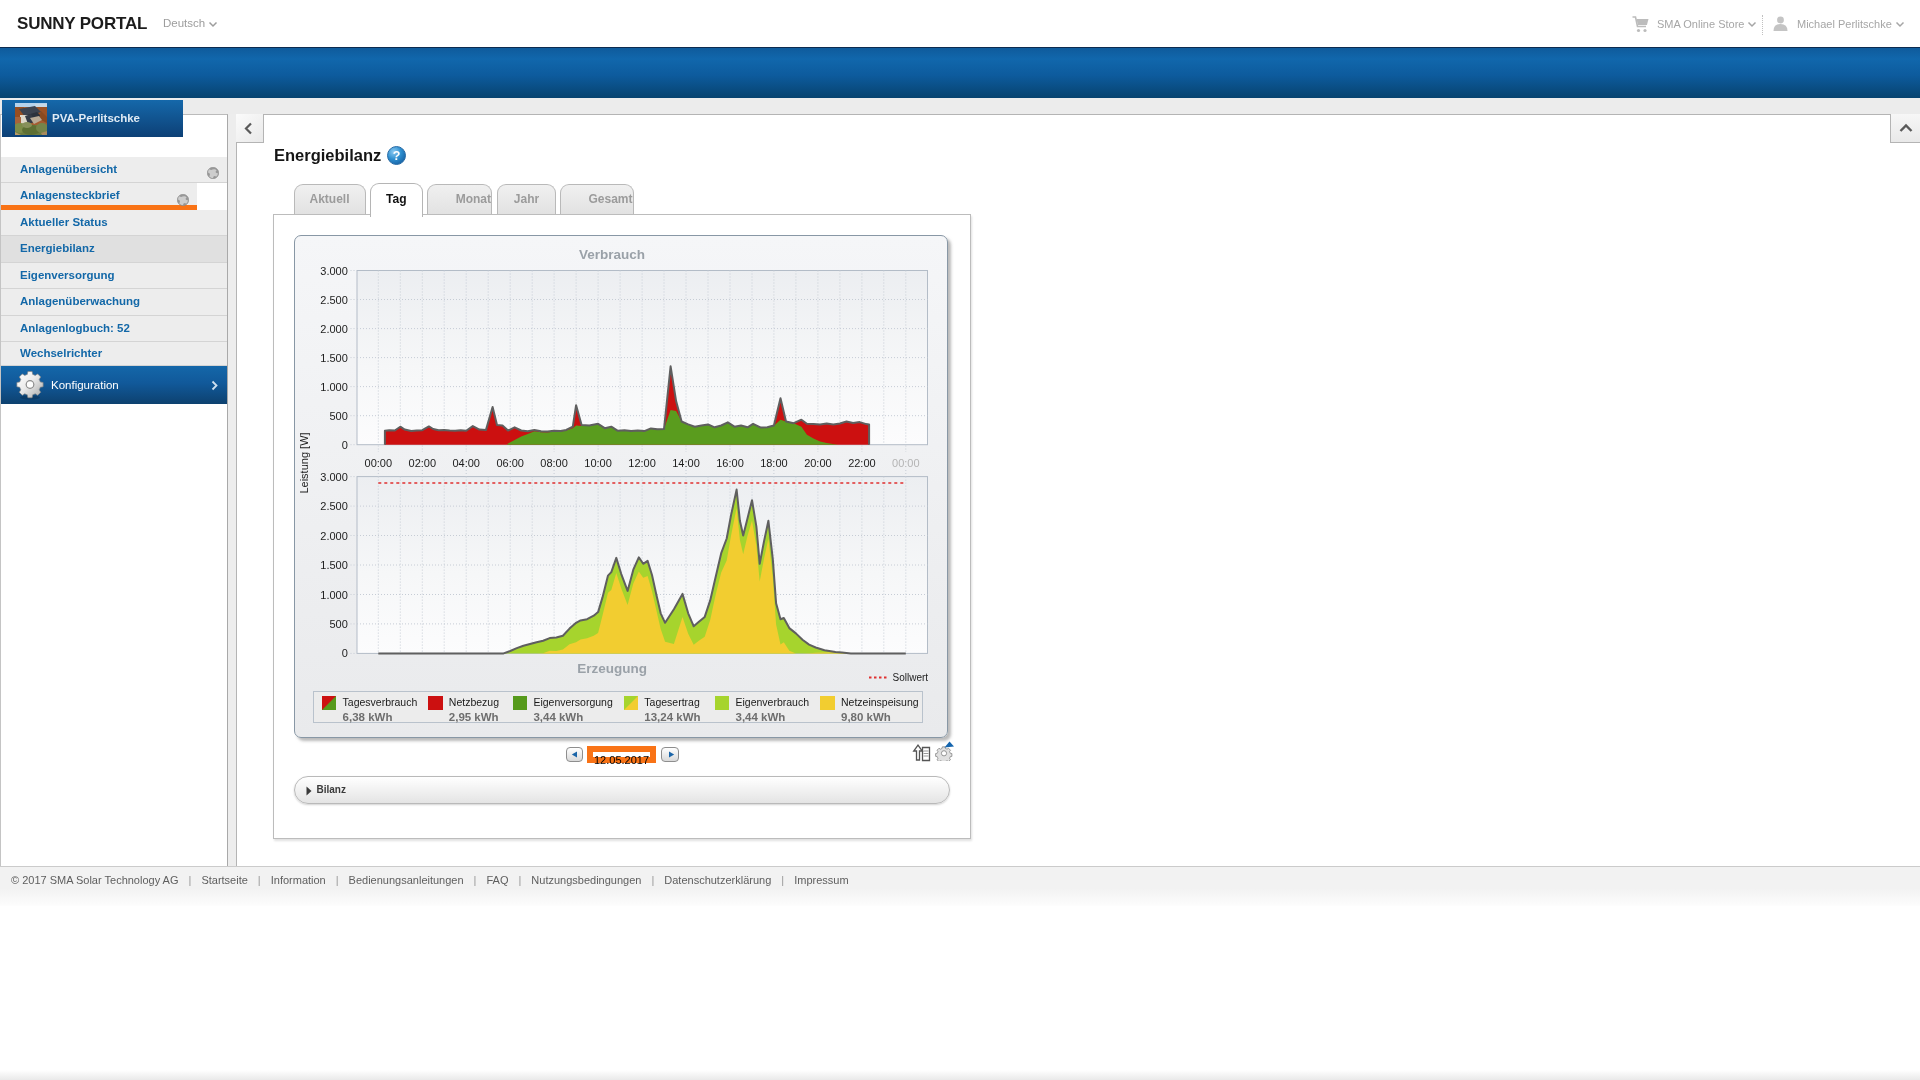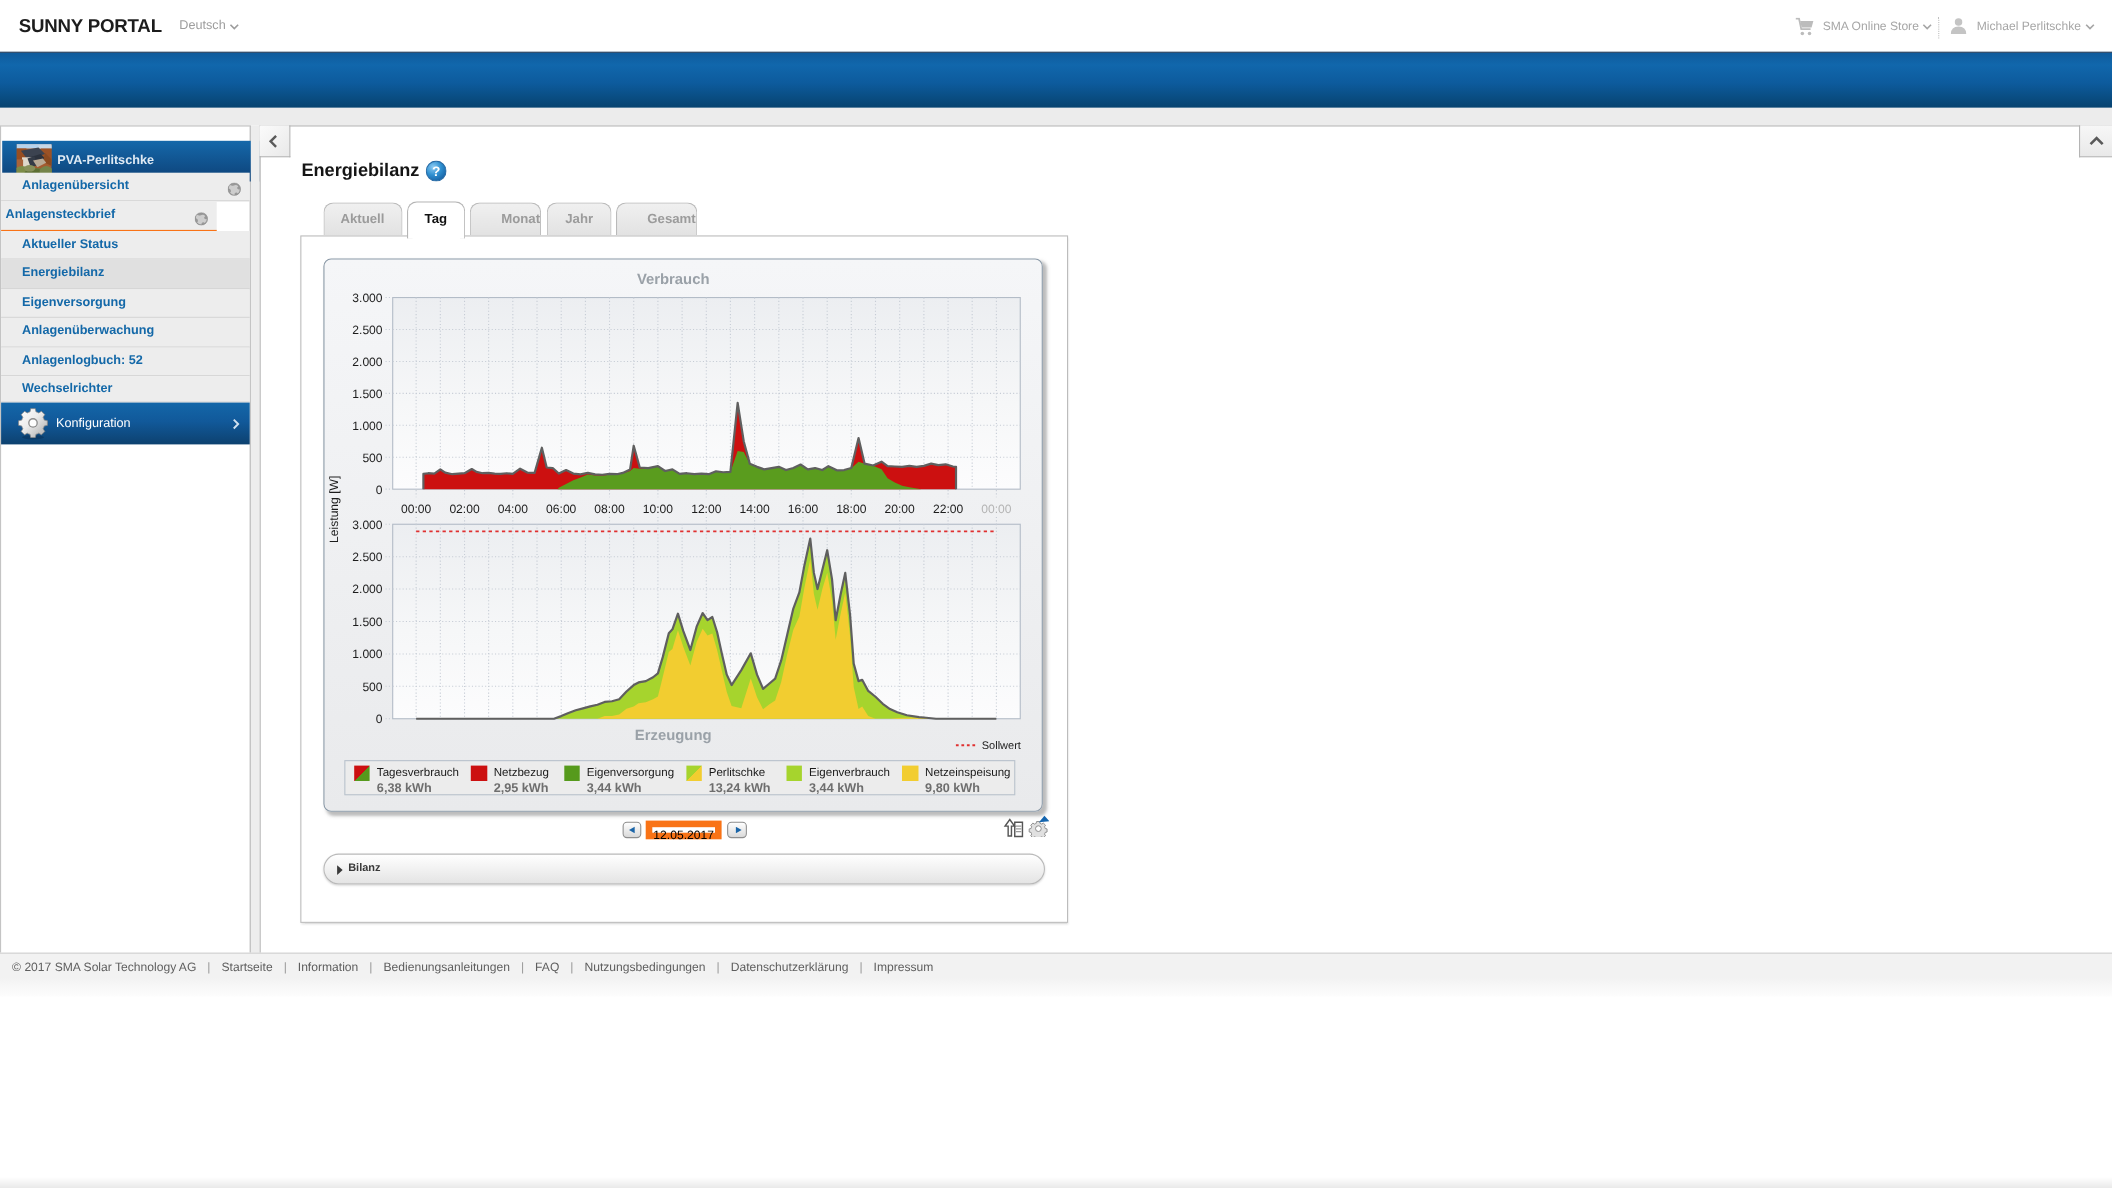--- a/index.html
+++ b/index.html
@@ -32,21 +32,21 @@
 <svg class="abs" style="left:1895px;top:21px" width="10" height="7" viewBox="0 0 10 7">
     <polyline points="1.5,1.5 5,5 8.5,1.5" fill="none" stroke="#a6a6a6" stroke-width="1.5"></polyline>
   </svg>
 
 <div class="abs" style="left:0;top:47px;width:1920px;height:51px;border-top:1px solid #0d2c50;
  background:linear-gradient(180deg,#0f5b9c 0%,#1167ac 22%,#0d5b9d 55%,#07436f 100%);box-sizing:border-box"></div>
 
 <div class="abs" style="left:0;top:98px;width:1920px;height:16px;background:#ececec"></div>
 
 <div class="abs" style="left:0;top:114px;width:227.5px;height:752px;background:#fff;border-top:1px solid #bbb;border-left:1px solid #c4c4c4;border-right:1px solid #a9a9a9;box-sizing:border-box"></div>
-<div class="abs" style="left:2px;top:128px;width:234px;height:37px;background:linear-gradient(180deg,#1568aa,#0d4076)">
+<div class="abs" style="left:2px;top:100px;width:181px;height:37px;background:linear-gradient(180deg,#1568aa,#0d4076)">
 <svg width="32" height="32" viewBox="0 0 32 32" style="position:absolute;left:13px;top:3px">
 <rect width="32" height="32" fill="#a35c31"></rect>
 <rect x="0" y="0" width="32" height="4" fill="#b5d2ec"></rect>
 <rect x="20" y="1" width="12" height="3" fill="#c7d8e6"></rect>
 <rect x="0" y="4" width="9" height="10" fill="#974e22"></rect>
 <rect x="22" y="4" width="10" height="12" fill="#9b5226"></rect>
 <polygon points="4,6 20,3 26,9 10,14" fill="#3c4350"></polygon>
 <polygon points="12,12 22,9 27,14 17,18" fill="#2c323d"></polygon>
 <polygon points="26,8 32,14 32,20 24,16" fill="#8a4a20"></polygon>
 <rect x="5" y="12" width="9" height="11" fill="#ded8cb"></rect>
@@ -61,21 +61,21 @@
 <polygon points="0,29 6,32 0,32" fill="#b99a66"></polygon>
 <polygon points="26,30 32,28 32,32 27,32" fill="#a78a5d"></polygon>
 </svg>
 <div style="position:absolute;left:50px;top:0;line-height:37px;font-weight:bold;font-size:11.5px;color:#dfeaf4">PVA-Perlitschke</div>
 </div>
 <div style="position:absolute;left:1px;top:156.5px;width:225.5px;height:26.5px;background:#ededed;border-bottom:1px solid #d4d4d4;line-height:25.5px;padding-left:19px;box-sizing:border-box;font-weight:bold;font-size:11.5px;color:#1368a8">Anlagenübersicht<span style="position:absolute;right:8px;top:6.8px"><svg width="12" height="12" viewBox="0 0 12 12">
 <circle cx="6" cy="6" r="5.7" fill="#989898"></circle>
 <circle cx="6" cy="6" r="5.7" fill="none" stroke="#8a8a8a" stroke-width="0.6"></circle>
 <path d="M2 2.2 Q4 3.4 5.6 2.6 Q7 1.8 8.6 2.4 L9.6 3.6 Q8 4.4 8.8 5.6 Q9.6 6.6 11 6.2 Q10.8 8.4 9.2 9.8 Q8.2 8.6 7 9.2 Q5.8 9.8 6.2 11.2 Q3.8 11 2.2 9.2 Q3.4 8.2 2.8 6.8 Q2.2 5.6 1 5.4 Q1.2 3.4 2 2.2 Z" fill="#cdcdcd"></path>
 </svg></span></div>
-<div style="position:absolute;left:1px;top:183.0px;width:196px;height:26.5px;background:#ededed;border-bottom:1px solid #f97316;line-height:25.5px;padding-left:4px;box-sizing:border-box;font-weight:bold;font-size:11.5px;color:#1368a8">Anlagensteckbrief<span style="position:absolute;right:8px;top:6.8px"><svg width="12" height="12" viewBox="0 0 12 12">
+<div style="position:absolute;left:1px;top:183.0px;width:196px;height:26.5px;background:#ededed;border-bottom:5px solid #f97316;line-height:25.5px;padding-left:19px;box-sizing:border-box;font-weight:bold;font-size:11.5px;color:#1368a8">Anlagensteckbrief<span style="position:absolute;right:8px;top:6.8px"><svg width="12" height="12" viewBox="0 0 12 12">
 <circle cx="6" cy="6" r="5.7" fill="#989898"></circle>
 <circle cx="6" cy="6" r="5.7" fill="none" stroke="#8a8a8a" stroke-width="0.6"></circle>
 <path d="M2 2.2 Q4 3.4 5.6 2.6 Q7 1.8 8.6 2.4 L9.6 3.6 Q8 4.4 8.8 5.6 Q9.6 6.6 11 6.2 Q10.8 8.4 9.2 9.8 Q8.2 8.6 7 9.2 Q5.8 9.8 6.2 11.2 Q3.8 11 2.2 9.2 Q3.4 8.2 2.8 6.8 Q2.2 5.6 1 5.4 Q1.2 3.4 2 2.2 Z" fill="#cdcdcd"></path>
 </svg></span></div>
 <div style="position:absolute;left:1px;top:209.5px;width:225.5px;height:26.5px;background:#ededed;border-bottom:1px solid #d4d4d4;line-height:25.5px;padding-left:19px;box-sizing:border-box;font-weight:bold;font-size:11.5px;color:#1368a8">Aktueller Status</div>
 <div style="position:absolute;left:1px;top:236.0px;width:225.5px;height:26.5px;background:#e0e0e0;border-bottom:1px solid #d4d4d4;line-height:25.5px;padding-left:19px;box-sizing:border-box;font-weight:bold;font-size:11.5px;color:#1368a8">Energiebilanz</div>
 <div style="position:absolute;left:1px;top:262.5px;width:225.5px;height:26.5px;background:#ededed;border-bottom:1px solid #d4d4d4;line-height:25.5px;padding-left:19px;box-sizing:border-box;font-weight:bold;font-size:11.5px;color:#1368a8">Eigenversorgung</div>
 <div style="position:absolute;left:1px;top:289.0px;width:225.5px;height:26.5px;background:#ededed;border-bottom:1px solid #d4d4d4;line-height:25.5px;padding-left:19px;box-sizing:border-box;font-weight:bold;font-size:11.5px;color:#1368a8">Anlagenüberwachung</div>
 <div style="position:absolute;left:1px;top:315.5px;width:225.5px;height:26.5px;background:#ededed;border-bottom:1px solid #d4d4d4;line-height:25.5px;padding-left:19px;box-sizing:border-box;font-weight:bold;font-size:11.5px;color:#1368a8">Anlagenlogbuch: 52</div>
 <div style="position:absolute;left:1px;top:342.0px;width:225.5px;height:23.5px;background:#ededed;border-bottom:1px solid #d4d4d4;line-height:22.5px;padding-left:19px;box-sizing:border-box;font-weight:bold;font-size:11.5px;color:#1368a8">Wechselrichter</div>
@@ -295,21 +295,21 @@
 <div style="position:absolute;left:321.8px;top:696px;width:14.5px;height:14px;background:linear-gradient(135deg,#cc1010 49.5%,#569a1c 50.5%)"></div>
 <div style="position:absolute;left:342.6px;top:695.5px;font-size:10.5px;color:#1a1a1a">Tagesverbrauch</div>
 <div style="position:absolute;left:342.6px;top:711px;font-size:11.5px;font-weight:bold;color:#6e6e6e">6,38 kWh</div>
 <div style="position:absolute;left:428.0px;top:696px;width:14.5px;height:14px;background:#cc1010"></div>
 <div style="position:absolute;left:448.8px;top:695.5px;font-size:10.5px;color:#1a1a1a">Netzbezug</div>
 <div style="position:absolute;left:448.8px;top:711px;font-size:11.5px;font-weight:bold;color:#6e6e6e">2,95 kWh</div>
 <div style="position:absolute;left:512.6px;top:696px;width:14.5px;height:14px;background:#569a1c"></div>
 <div style="position:absolute;left:533.4px;top:695.5px;font-size:10.5px;color:#1a1a1a">Eigenversorgung</div>
 <div style="position:absolute;left:533.4px;top:711px;font-size:11.5px;font-weight:bold;color:#6e6e6e">3,44 kWh</div>
 <div style="position:absolute;left:623.5px;top:696px;width:14.5px;height:14px;background:linear-gradient(135deg,#a6d42d 49.5%,#f2cd30 50.5%)"></div>
-<div style="position:absolute;left:644.3px;top:695.5px;font-size:10.5px;color:#1a1a1a">Perlitschke</div>
+<div style="position:absolute;left:644.3px;top:695.5px;font-size:10.5px;color:#1a1a1a">Tagesertrag</div>
 <div style="position:absolute;left:644.3px;top:711px;font-size:11.5px;font-weight:bold;color:#6e6e6e">13,24 kWh</div>
 <div style="position:absolute;left:714.7px;top:696px;width:14.5px;height:14px;background:#a6d42d"></div>
 <div style="position:absolute;left:735.5px;top:695.5px;font-size:10.5px;color:#1a1a1a">Eigenverbrauch</div>
 <div style="position:absolute;left:735.5px;top:711px;font-size:11.5px;font-weight:bold;color:#6e6e6e">3,44 kWh</div>
 <div style="position:absolute;left:820.2px;top:696px;width:14.5px;height:14px;background:#f2cd30"></div>
 <div style="position:absolute;left:841.0px;top:695.5px;font-size:10.5px;color:#1a1a1a">Netzeinspeisung</div>
 <div style="position:absolute;left:841.0px;top:711px;font-size:11.5px;font-weight:bold;color:#6e6e6e">9,80 kWh</div>
 
 <div class="abs" style="left:565.5px;top:746.5px;width:17.5px;height:15.5px;border:1px solid #8e8e8e;border-radius:4px;background:linear-gradient(#fff,#d9d9d9);box-sizing:border-box">
 <svg style="position:absolute;left:4.5px;top:3.5px" width="7" height="7" viewBox="0 0 7 7">

